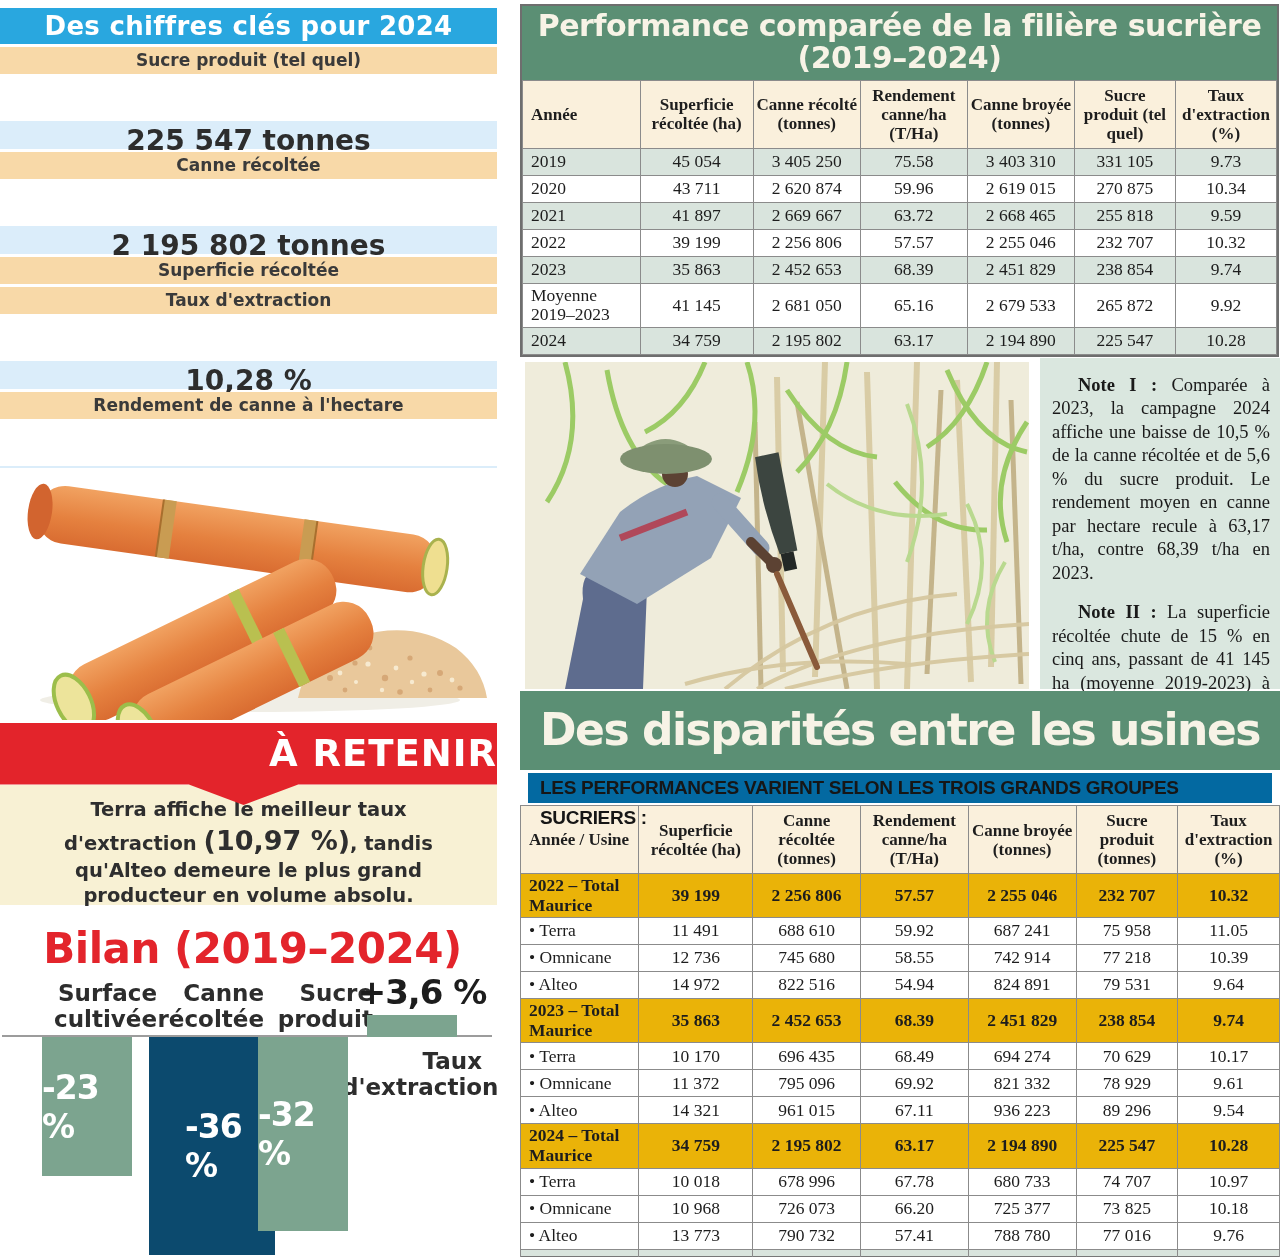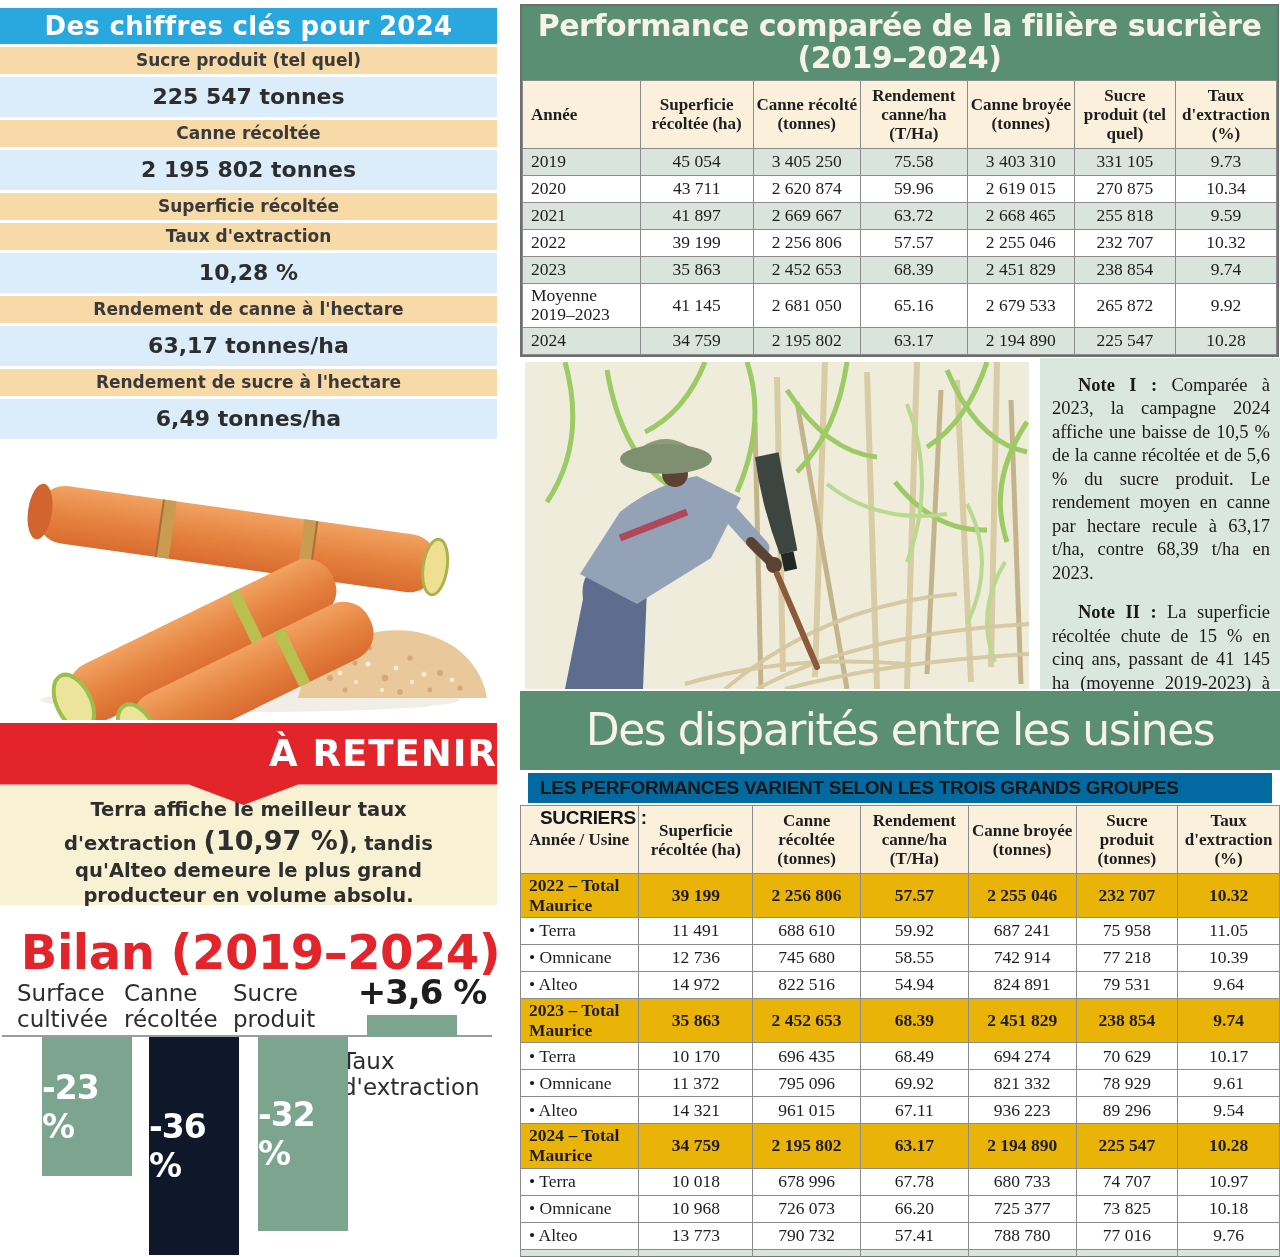--- a/index.html
+++ b/index.html
@@ -14,50 +14,50 @@
   .kf-header{
     height:36px;line-height:36px;background:#29A7DF;color:#fff;
     text-align:center;font-size:26px;font-weight:bold;letter-spacing:.3px;
   }
   #key-figures-list{margin-top:3px;display:flex;flex-direction:column;gap:3px;}
   .kf-label{
     background:#F8D9A8;height:27px;line-height:27px;text-align:center;
     font-size:17px;font-weight:bold;color:#3A3A3A;
   }
   .kf-value{
-    background:#DBEDFA;height:40px;line-height:40px;text-align:center;
-    font-size:22px;font-weight:bold;color:#2D2D2D;
+    background:#DBEDFA;height:28px;line-height:40px;text-align:center;
+    font-size:28px;font-weight:bold;color:#2D2D2D;margin-top:44px;
   }
 
   
   #cane-illustration{left:0;top:468px;width:497px;height:252px;}
 
   
   #retenir-box{left:0;top:785px;width:497px;height:120px;background:#F8F1D4;
     box-sizing:border-box;display:flex;align-items:center;justify-content:center;
     padding:24px 26px 8px;text-align:center;}
   #retenir-text{font-size:19.5px;font-weight:bold;color:#2E2E2E;line-height:1.3;}
   #retenir-text .hl{font-size:27px;}
   #retenir-banner{
     left:0;top:723px;width:497px;height:82px;background:#E3242B;z-index:2;
     clip-path:polygon(0 0,100% 0,100% 75%,60% 75%,49% 100%,38% 75%,0 75%);
     color:#fff;text-align:right;font-size:37px;font-weight:bold;
     line-height:62px;letter-spacing:1px;
   }
 
   
-  #bilan-title{left:12px;top:924px;width:497px;text-align:center;
-    color:#E3242B;font-size:48px;font-weight:bold;letter-spacing:-.5px;}
+  #bilan-title{left:4px;top:924px;width:497px;text-align:center;
+    color:#E3242B;font-size:42px;font-weight:bold;letter-spacing:-.5px;}
   #chart-baseline{left:2px;top:1035px;width:490px;height:2px;background:#9C9C9C;}
   #bilan-bars{left:0;top:1037px;width:497px;height:0;}
   .bilan-bar{position:absolute;width:90px;background:#7CA48F;
     display:flex;align-items:center;justify-content:center;}
   .bar-val{color:#fff;font-size:33px;font-weight:bold;letter-spacing:-1px;}
-  .cat-label{position:absolute;width:140px;text-align:left;
-    font-size:23px;font-weight:normal;color:#2D2D2D;line-height:1.15;}
+  .cat-label{position:absolute;width:140px;text-align:right;
+    font-size:23px;font-weight:bold;color:#2D2D2D;line-height:1.15;}
   .plus-label{position:absolute;width:140px;text-align:center;
     font-size:34px;font-weight:bold;color:#1d1d1d;letter-spacing:-1px;}
 
   
   #perf-block{left:520px;top:4px;width:759px;border:2px solid #6E6E6E;box-sizing:border-box;}
   .green-title{
     background:#5B8F74;color:#F7F3E6;text-align:center;font-weight:bold;
     font-size:30px;line-height:1.08;padding:4px 0 5px;letter-spacing:-.5px;
   }
   table{width:100%;border-collapse:collapse;table-layout:fixed;
@@ -76,21 +76,21 @@
   
   #cane-photo{left:525px;top:362px;width:504px;height:327px;}
   #notes-panel{left:1040px;top:358px;width:240px;height:331px;background:#DAE7DF;
     box-sizing:border-box;padding:16px 10px 8px 12px;
     font-family:"Liberation Serif",serif;font-size:18.5px;line-height:1.27;
     color:#1a1a1a;text-align:justify;}
   #notes-panel p{margin:0 0 16px;text-indent:26px;}
 
   
   #disp-block{left:520px;top:691px;width:760px;height:566px;overflow:hidden;}
-  #disp-title{background:#5B8F74;color:#F7F3E6;text-align:center;font-weight:normal;
+  #disp-title{background:#5B8F74;color:#F7F3E6;text-align:center;font-weight:bold;
     font-size:44px;line-height:70px;height:70px;letter-spacing:-1.5px;}
   #disp-strip{background:#0369a1;height:30px;line-height:30px;font-weight:bold;
     font-size:19px;color:#161616;padding-left:12px;margin:3px 8px 2px;
     letter-spacing:-.3px;font-family:"Liberation Sans",sans-serif;}
   #disp-table{border:1.5px solid #777;}
 </style>
 </head>
 <body>
 
 <div class="abs" id="key-figures">
@@ -183,21 +183,21 @@
 <div class="abs cat-label" style="left:124px;top:980px;">Canne récoltée</div>
 <div class="abs cat-label" style="left:233px;top:980px;">Sucre produit</div>
 <div class="abs plus-label" style="left:352px;top:972px;">+3,6 %</div>
 <div class="abs cat-label" style="left:342px;top:1048px;">Taux d'extraction</div>
 
 <div class="abs" id="chart-baseline"></div>
 <div class="abs" id="bilan-bars">
   <div class="bilan-bar" style="left: 42px; height: 139px; top: 0px; background: rgb(124, 164, 143);">
       <span class="bar-val">-23 %</span>
     </div>
-  <div class="bilan-bar" style="left: 149px; height: 218px; top: 0px; background: #0f172a;">
+  <div class="bilan-bar" style="left: 149px; height: 218px; top: 0px; background: #0c4a6e; padding-left: 36px;">
       <span class="bar-val">-36 %</span>
     </div>
   <div class="bilan-bar" style="left: 258px; height: 194px; top: 0px; background: rgb(124, 164, 143);">
       <span class="bar-val">-32 %</span>
     </div>
   <div class="bilan-bar" style="left: 367px; height: 22px; top: -22px; background: rgb(124, 164, 143);"></div>
 </div>
 
 <div class="abs" id="perf-block">
   <div class="green-title">

